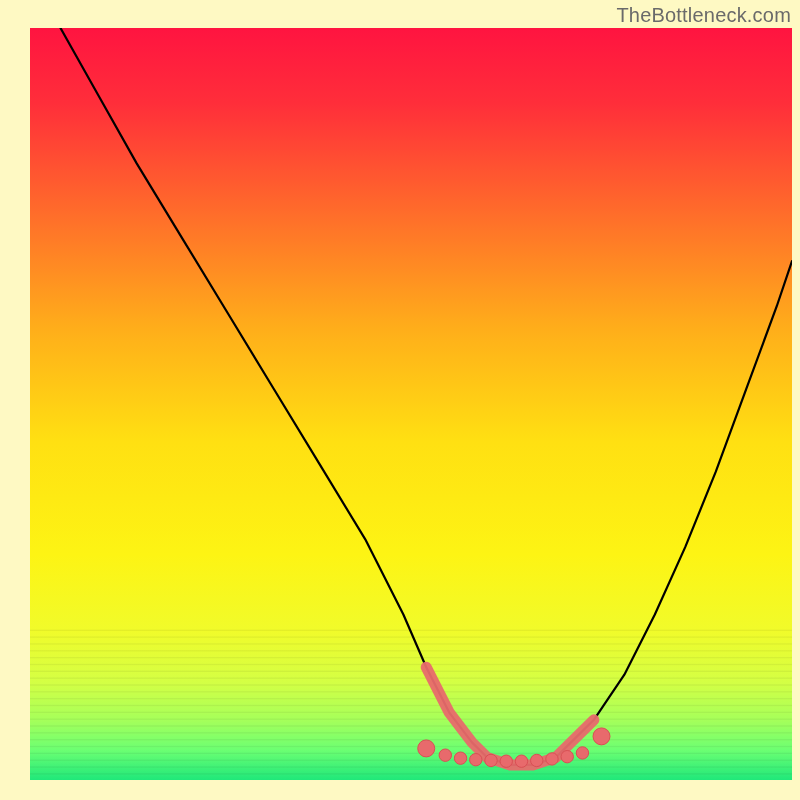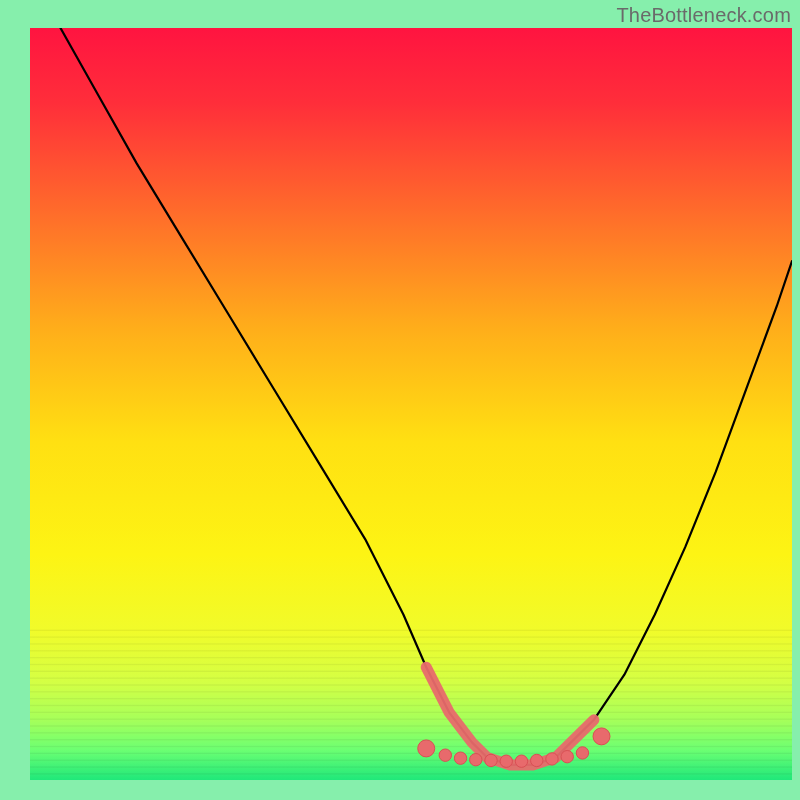--- a/index.html
+++ b/index.html
@@ -8,21 +8,21 @@
     width: 800px;
     height: 800px;
     overflow: hidden;
     background: #000;
     font-family: Arial, Helvetica, sans-serif;
   }
   .stage {
     position: relative;
     width: 800px;
     height: 800px;
-    background: #86efac;
+    background: #fef9c3;
   }
   .plot-area {
     position: absolute;
     background: #000;
   }
   .watermark {
     position: absolute;
     color: #6a6a6a;
     font-size: 20px;
     font-weight: 400;

